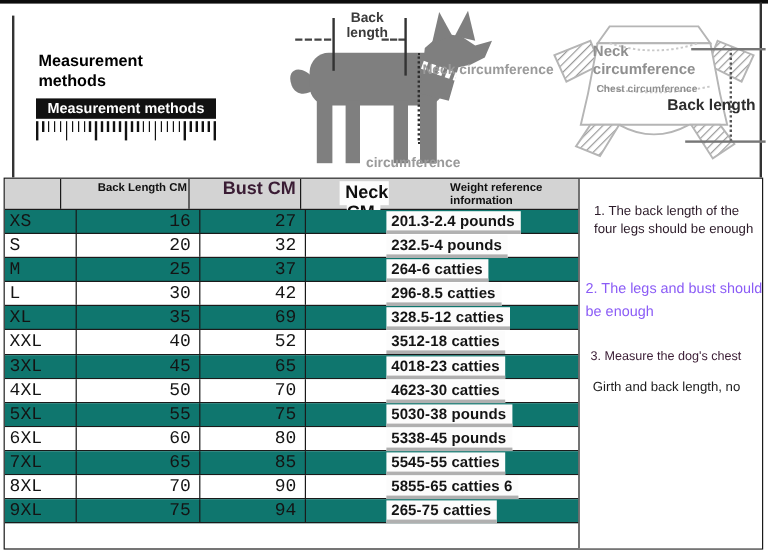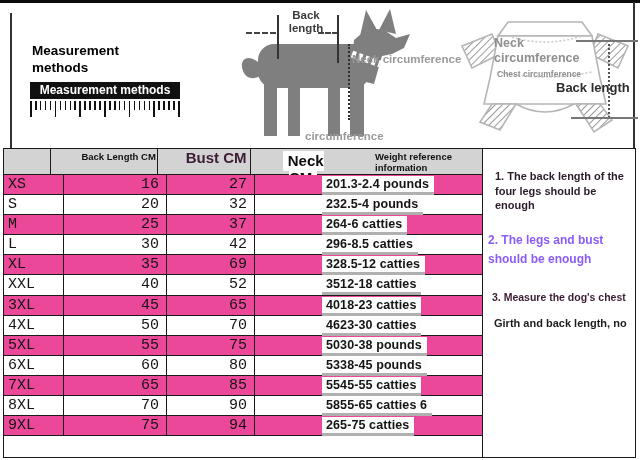--- a/index.html
+++ b/index.html
@@ -44,32 +44,32 @@
   .hc.h-back{width:103px;font-weight:bold;font-size:9.5px;line-height:11px;padding:2px 0 0 6px;color:#101010;}
   .hc.h-bust{width:88px;font-weight:bold;font-size:15px;text-align:center;padding-top:0;}
   .hc.h-neck{width:71px;border-right:none;font-weight:bold;font-size:15px;text-align:center;padding-top:3px;color:#0e0e0e;}
   .hc.h-neck .chip{background:#fdfdfd;padding:1px 5px 2px;}
   .hc.h-weight{width:156px;border-right:none;font-weight:bold;font-size:9.5px;line-height:11px;
                padding:2px 0 0 20px;color:#101010;}
   .rows{position:absolute;left:0;top:26px;width:478px;}
   .trow{position:relative;display:flex;height:20.1px;box-sizing:border-box;
         border-bottom:1px solid #1a1a1a;background:#fff;
         font-family:"Liberation Mono",monospace;font-size:15px;line-height:19px;color:#141414;}
-  .trow.odd{background:#ec4899;}
+  .trow.odd{background:#0f766e;}
   .c{box-sizing:border-box;border-right:1px solid #1a1a1a;height:100%;}
   .c.cs{width:60px;padding-left:4px;}
   .c.cb{width:103px;text-align:right;padding-right:7px;}
   .c.cbu{width:88px;text-align:right;padding-right:7px;}
   .c.cn{width:71px;border-right:none;}
   .wchip{position:absolute;left:318px;top:1px;height:16px;line-height:16px;white-space:nowrap;
          font-family:"Liberation Sans",sans-serif;font-weight:bold;font-size:12.5px;color:#141414;
          background:#fcfcfc;padding:0 5px 0 4px;border-bottom:3px solid #b0b0b0;letter-spacing:0.1px;}
   .notescell{position:absolute;left:478px;top:0;right:0;height:100%;
              border-left:1.5px solid #1a1a1a;background:#fff;}
-  .note{position:absolute;font-weight:bold;}
+  .note{position:absolute;font-weight:normal;}
   .n-sm{font-size:11px;line-height:14.5px;color:#2c1b29;}
   .n-lg{font-size:12px;line-height:19px;color:#8b5cf6;}
   .n-tiny{font-size:10.5px;line-height:13px;}
   .n-sm2{font-size:11px;line-height:14px;color:#1d1d1d;}
 </style>
 </head>
 <body>
 
 <div class="stage">
 

